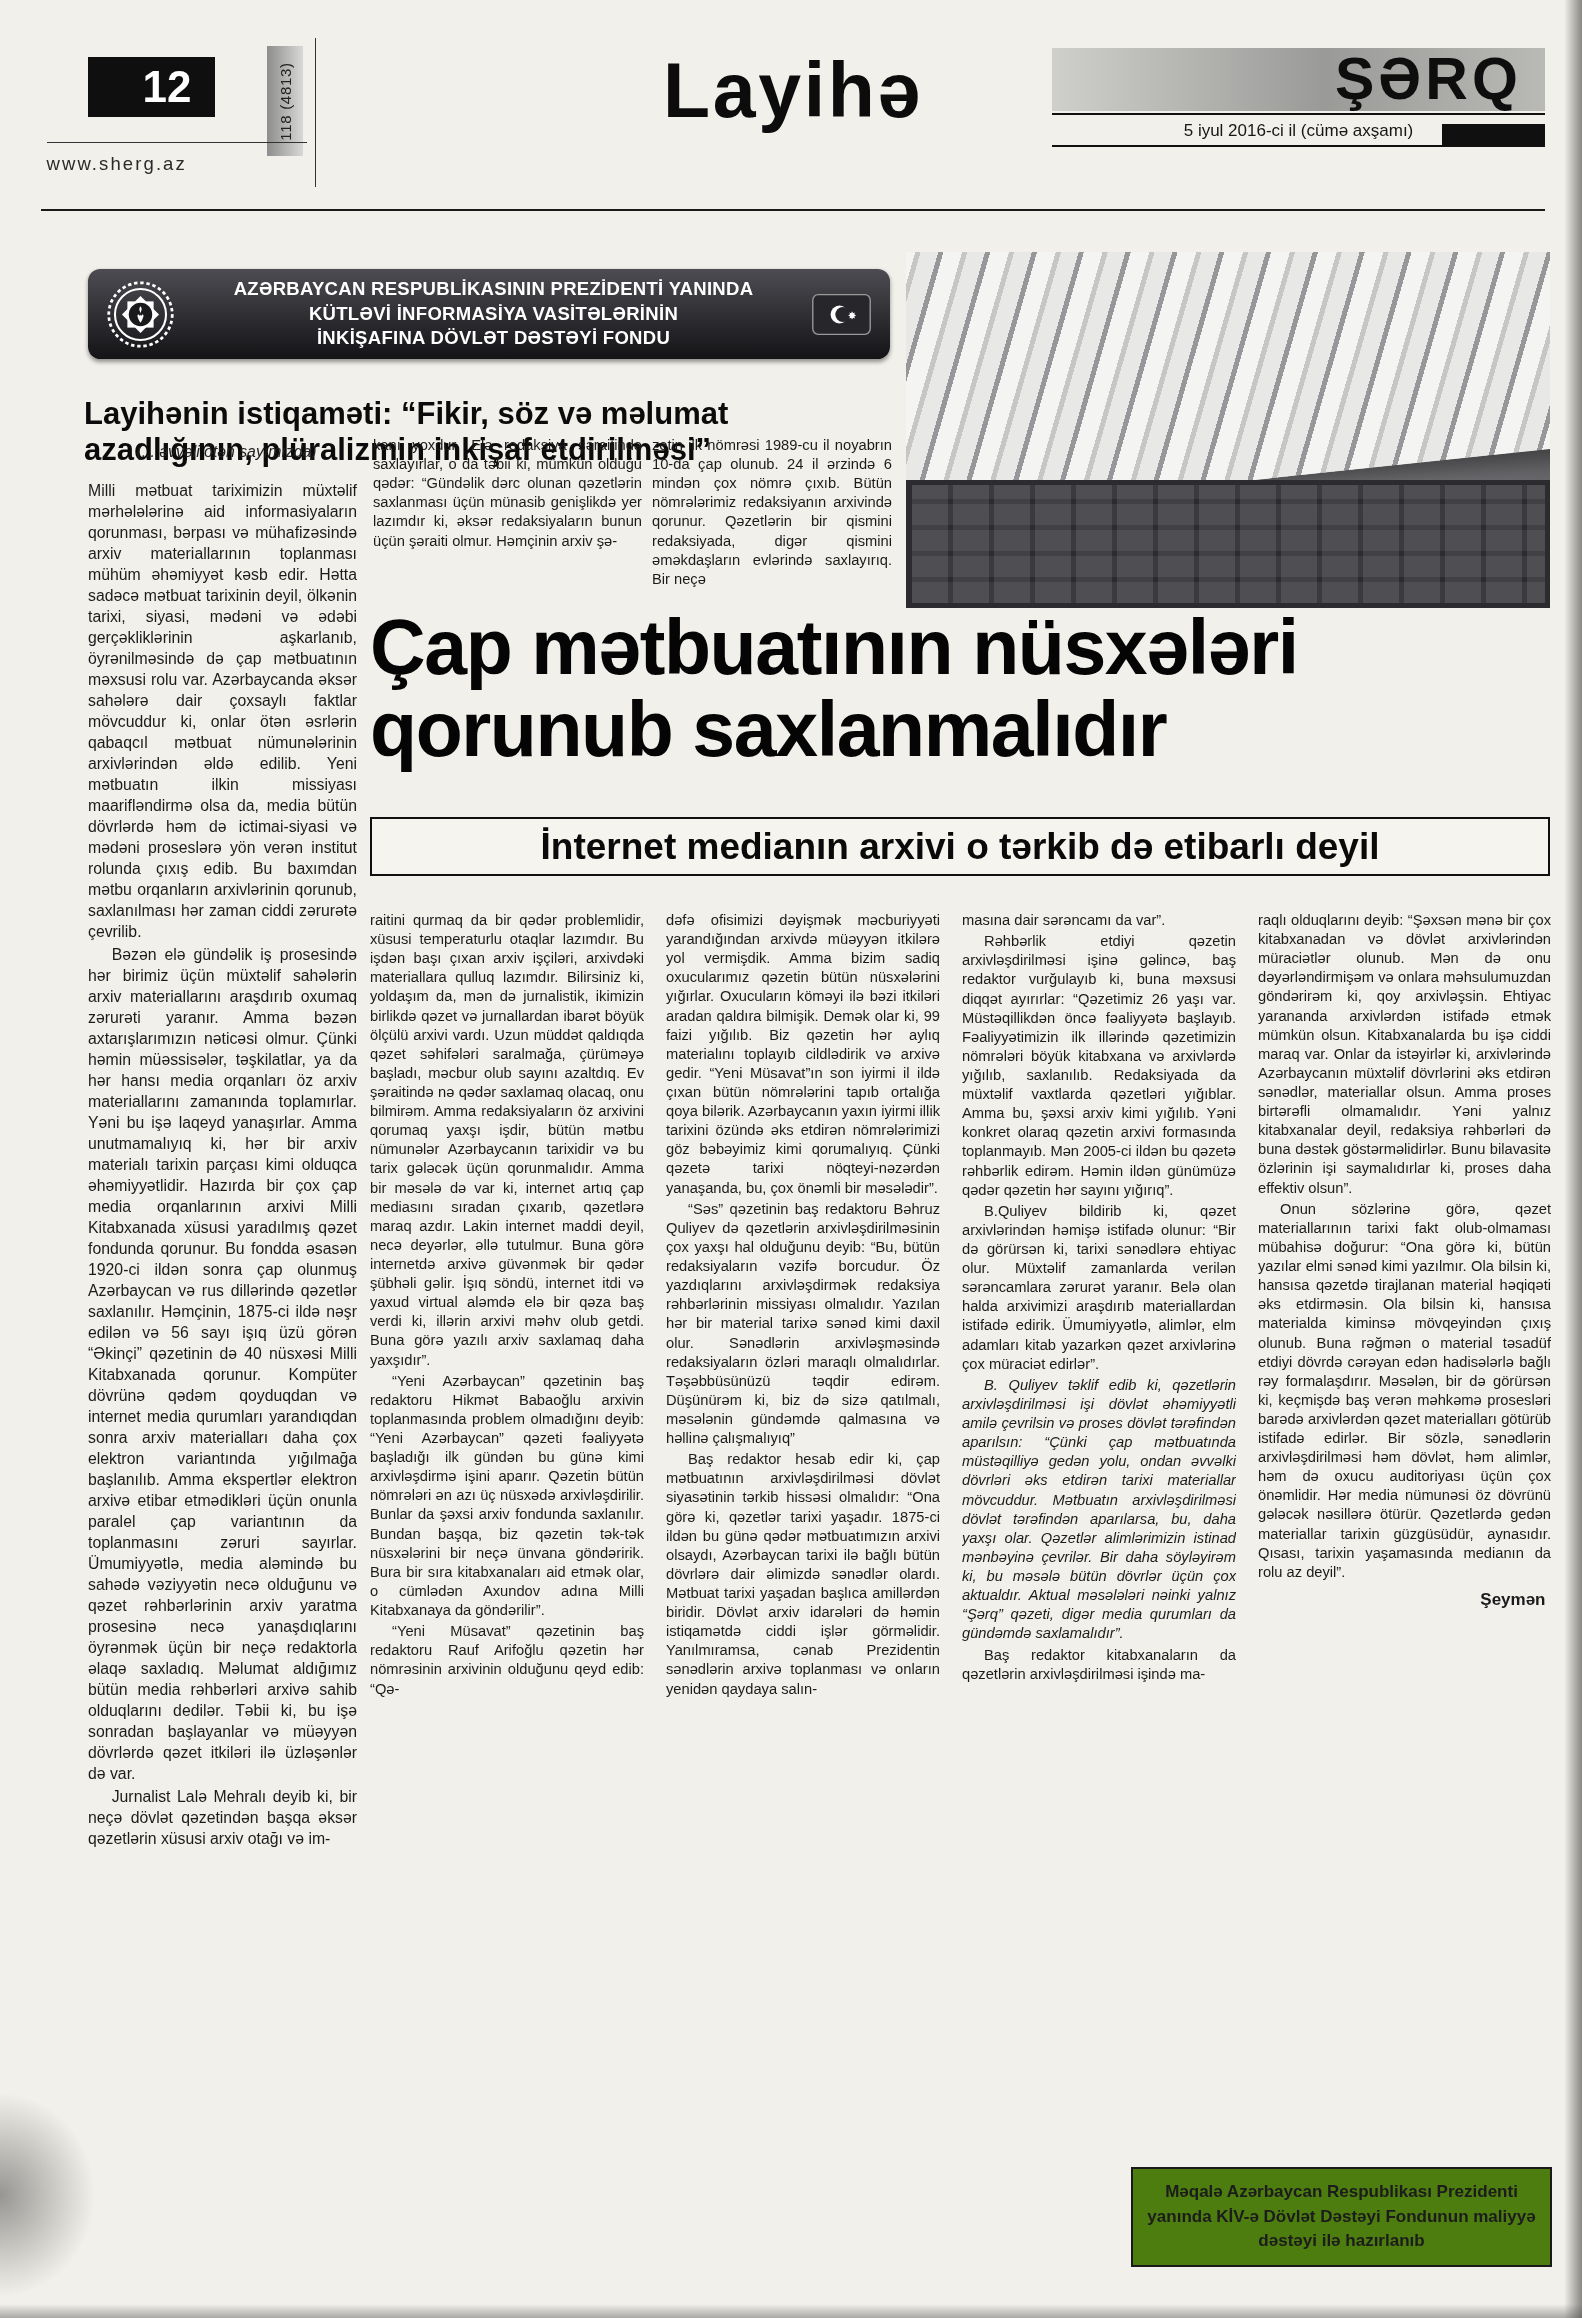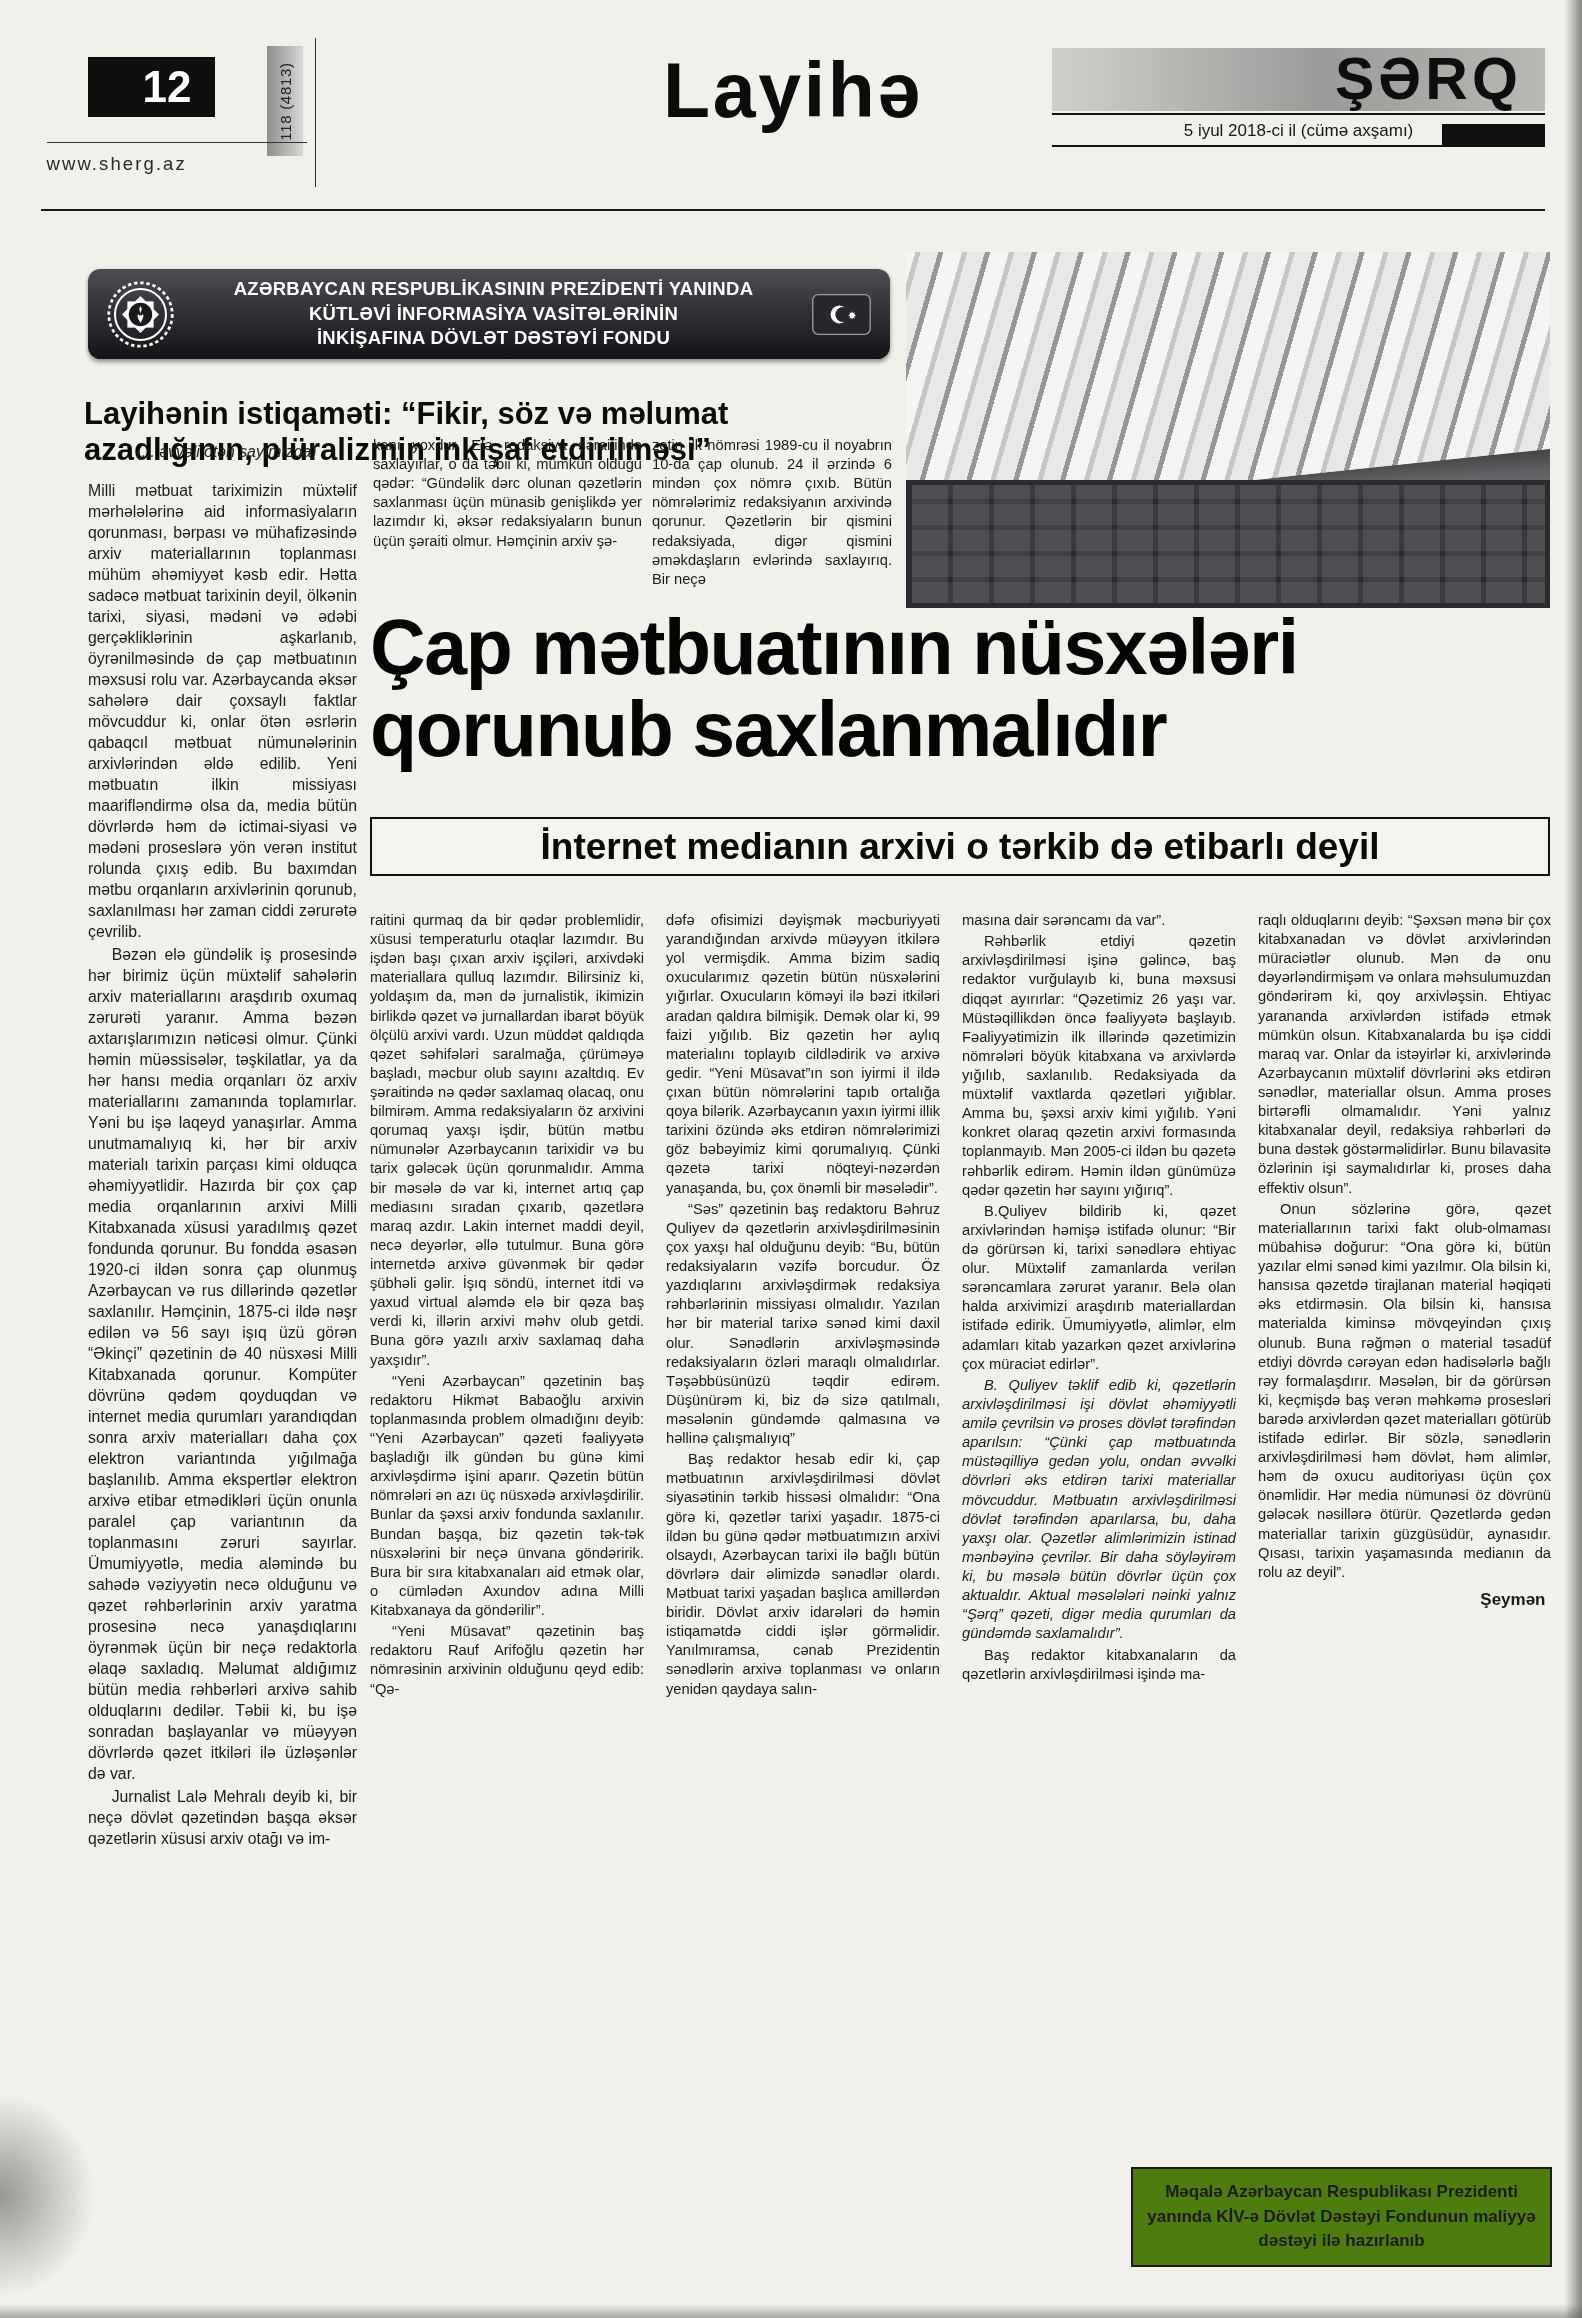--- a/index.html
+++ b/index.html
@@ -96,21 +96,21 @@
       <span>118 (4813)</span>
     </div>
     <div class="mast-vrule"></div>
     <div class="website">www.sherg.az</div>
     <h1 class="section-title">Layihə</h1>
     <div class="brand">
       <div class="brand-strip">
         <div class="brand-name">ŞƏRQ</div>
       </div>
       <div class="brand-rule"></div>
-      <div class="date-line">5 iyul 2018-ci il (cümə axşamı)</div>
+      <div class="date-line">5 iyul 2016-ci il (cümə axşamı)</div>
       <div class="brand-rule2">
         <div class="black-bar"></div>
       </div>
     </div>
   </header>
 
   <div class="fund-banner">
     <svg class="fund-emblem" viewBox="0 0 100 100">
       <circle cx="50" cy="50" r="46" fill="none" stroke="#ffffff" stroke-width="4" stroke-dasharray="5 4"></circle>
       <circle cx="50" cy="50" r="37" fill="none" stroke="#ffffff" stroke-width="3"></circle>

